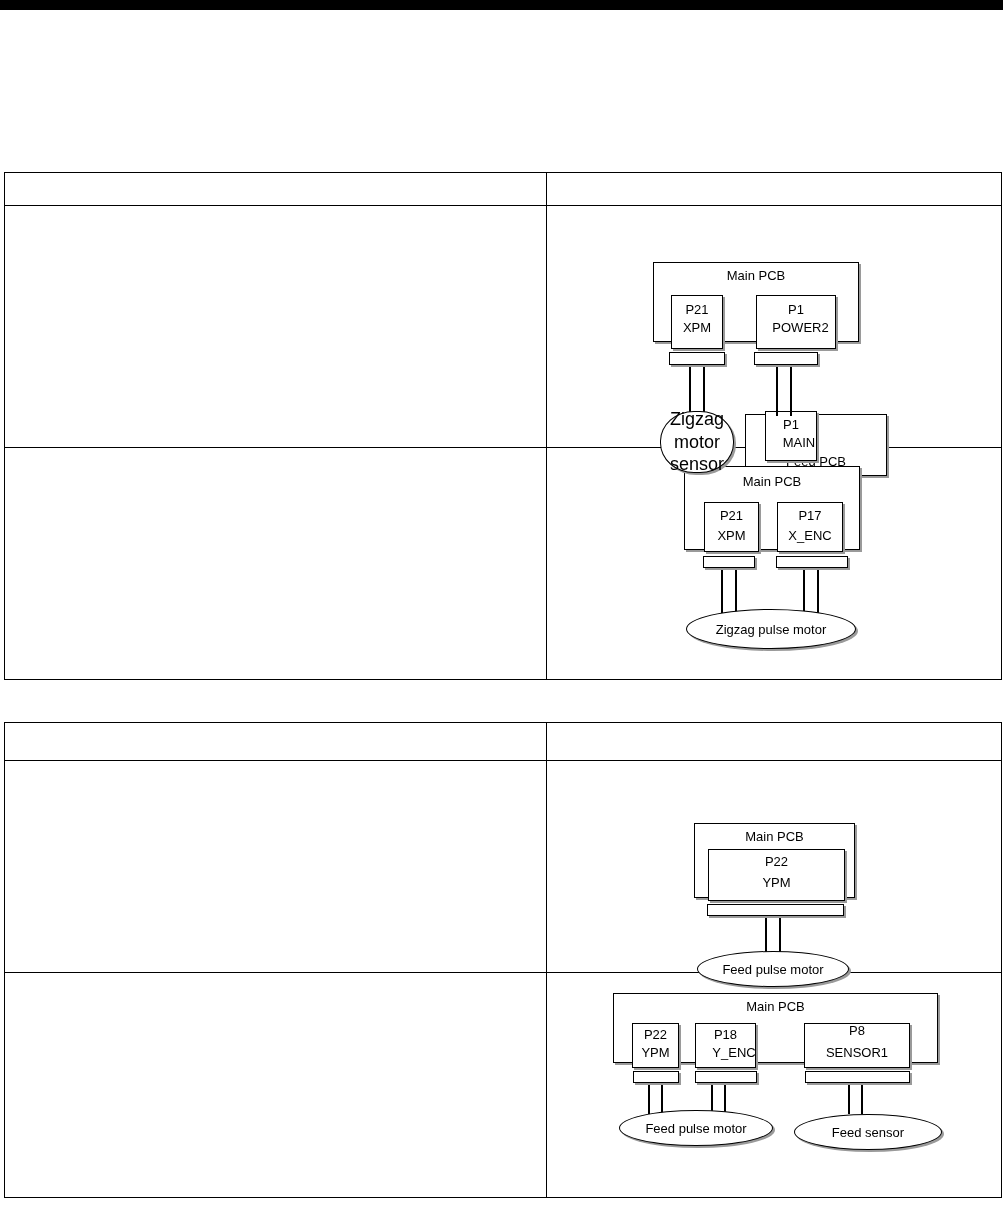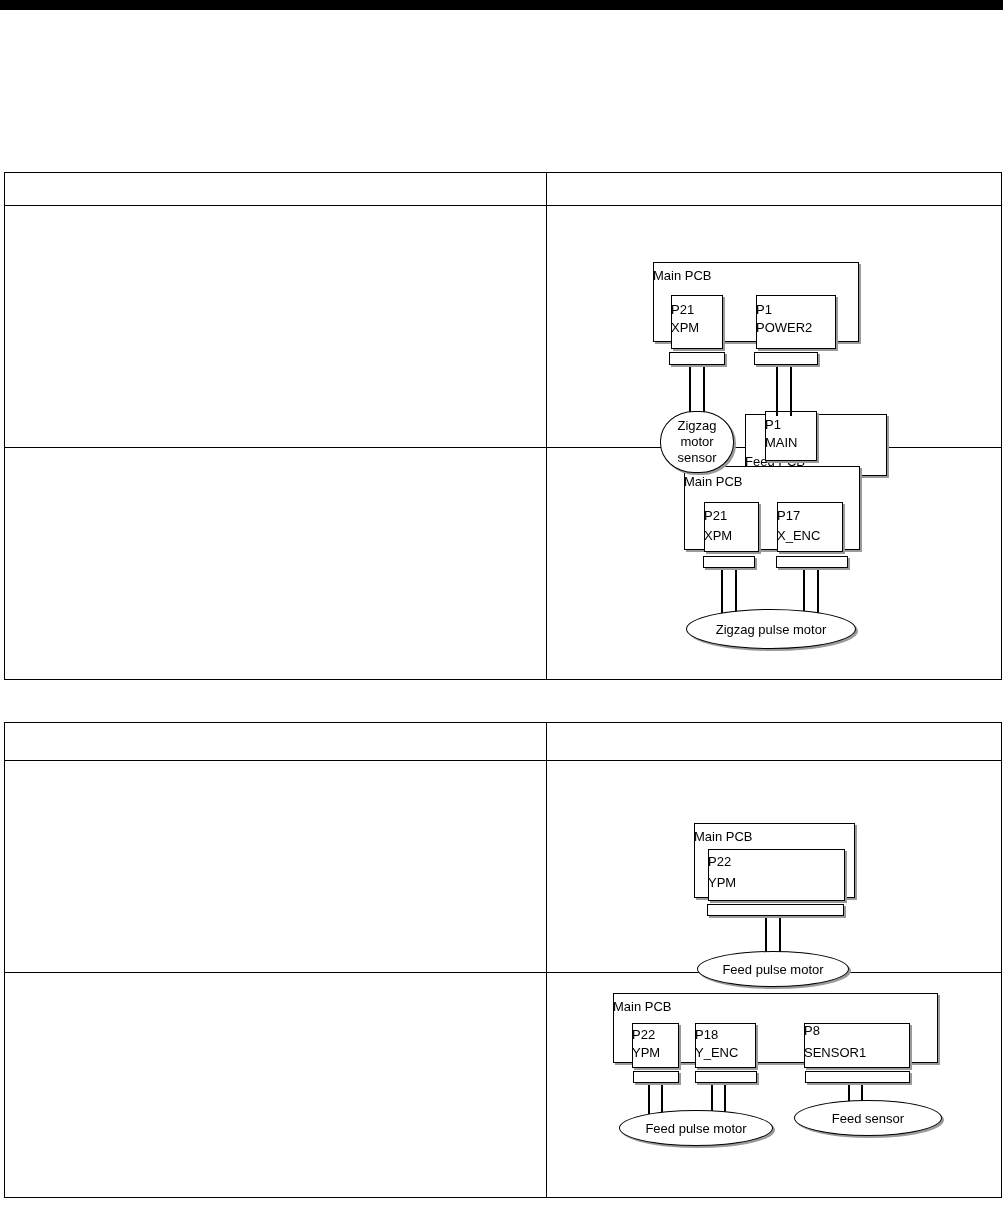--- a/index.html
+++ b/index.html
@@ -20,21 +20,21 @@
   
   .dg{position:absolute;left:0;top:0;width:454px;height:100%;}
   .box{position:absolute;background:#fff;border:1.6px solid #000;box-sizing:border-box;}
   .shadowbox{box-shadow:2px 2px 0 0 #9a9a9a;}
   .pcb{border-width:1.6px;}
   .plug{position:absolute;border:1.6px solid #000;background:#fff;box-sizing:border-box;z-index:6;box-shadow:2px 2px 0 0 #9a9a9a;}
   .wire{position:absolute;background:#000;width:1.6px;z-index:2;}
   .oval{position:absolute;border:1.6px solid #000;background:#fff;box-sizing:border-box;
         border-radius:50%/50%;z-index:5;display:flex;align-items:center;justify-content:center;
         box-shadow:2px 2px 0 0 #9a9a9a;}
-  .boxtxt{position:absolute;left:0;right:0;font-size:13px;line-height:1.2;color:#000;}
+  .boxtxt{position:absolute;left:0;right:0;font-size:13px;line-height:1.2;text-align:center;color:#000;}
 </style>
 </head>
 <body>
 
 <div class="topbar"></div>
 
 <table class="dtable" style="left:4px;top:172px;width:995px;">
   <tbody>
       <tr>
     <td class="col-left" style="height:32px;"></td>
@@ -62,21 +62,21 @@
           <div class="plug" style="left:207px;top:146px;width:64px;height:13px;"></div>
 
           <div class="wire" style="left:142px;top:158px;height:52px;"></div>
           <div class="wire" style="left:156px;top:158px;height:52px;"></div>
 
           <div class="wire" style="left:229px;top:158px;height:52px;"></div>
           <div class="wire" style="left:243px;top:158px;height:52px;"></div>
 
           <div class="oval" style="left:113px;top:107px;width:0;height:0;opacity:0;"></div>
           <div class="oval" style="left:113px;top:205px;width:74px;height:62px;border-radius:34px/30px;">
-            <div style="font-size:13px;line-height:1.25;text-align:center;">
+            <div style="font-size:18px;line-height:1.25;text-align:center;">
               <div>Zigzag</div>
               <div>motor</div>
               <div>sensor</div>
             </div>
           </div>
 
           <div class="box shadowbox" style="left:198px;top:208px;width:142px;height:62px;"></div>
           <div class="boxtxt" style="left:198px;top:248px;width:142px;">Feed PCB</div>
 
           <div class="box shadowbox" style="left:218px;top:205px;width:52px;height:50px;"></div>
@@ -186,21 +186,21 @@
           <div class="wire" style="left:101px;top:109px;height:32px;"></div>
           <div class="wire" style="left:114px;top:109px;height:32px;"></div>
           <div class="wire" style="left:164px;top:109px;height:32px;"></div>
           <div class="wire" style="left:177px;top:109px;height:32px;"></div>
           <div class="wire" style="left:301px;top:109px;height:32px;"></div>
           <div class="wire" style="left:314px;top:109px;height:32px;"></div>
 
           <div class="oval" style="left:72px;top:137px;width:154px;height:36px;border-radius:77px/18px;">
             <span style="font-size:13px;">Feed pulse motor</span>
           </div>
-          <div class="oval" style="left:247px;top:127px;width:148px;height:36px;border-radius:74px/18px;">
+          <div class="oval" style="left:247px;top:141px;width:148px;height:36px;border-radius:74px/18px;">
             <span style="font-size:13px;">Feed sensor</span>
           </div>
 
         </div>
       </div>
     </td>
   </tr>
 </tbody>
   </table>
 

